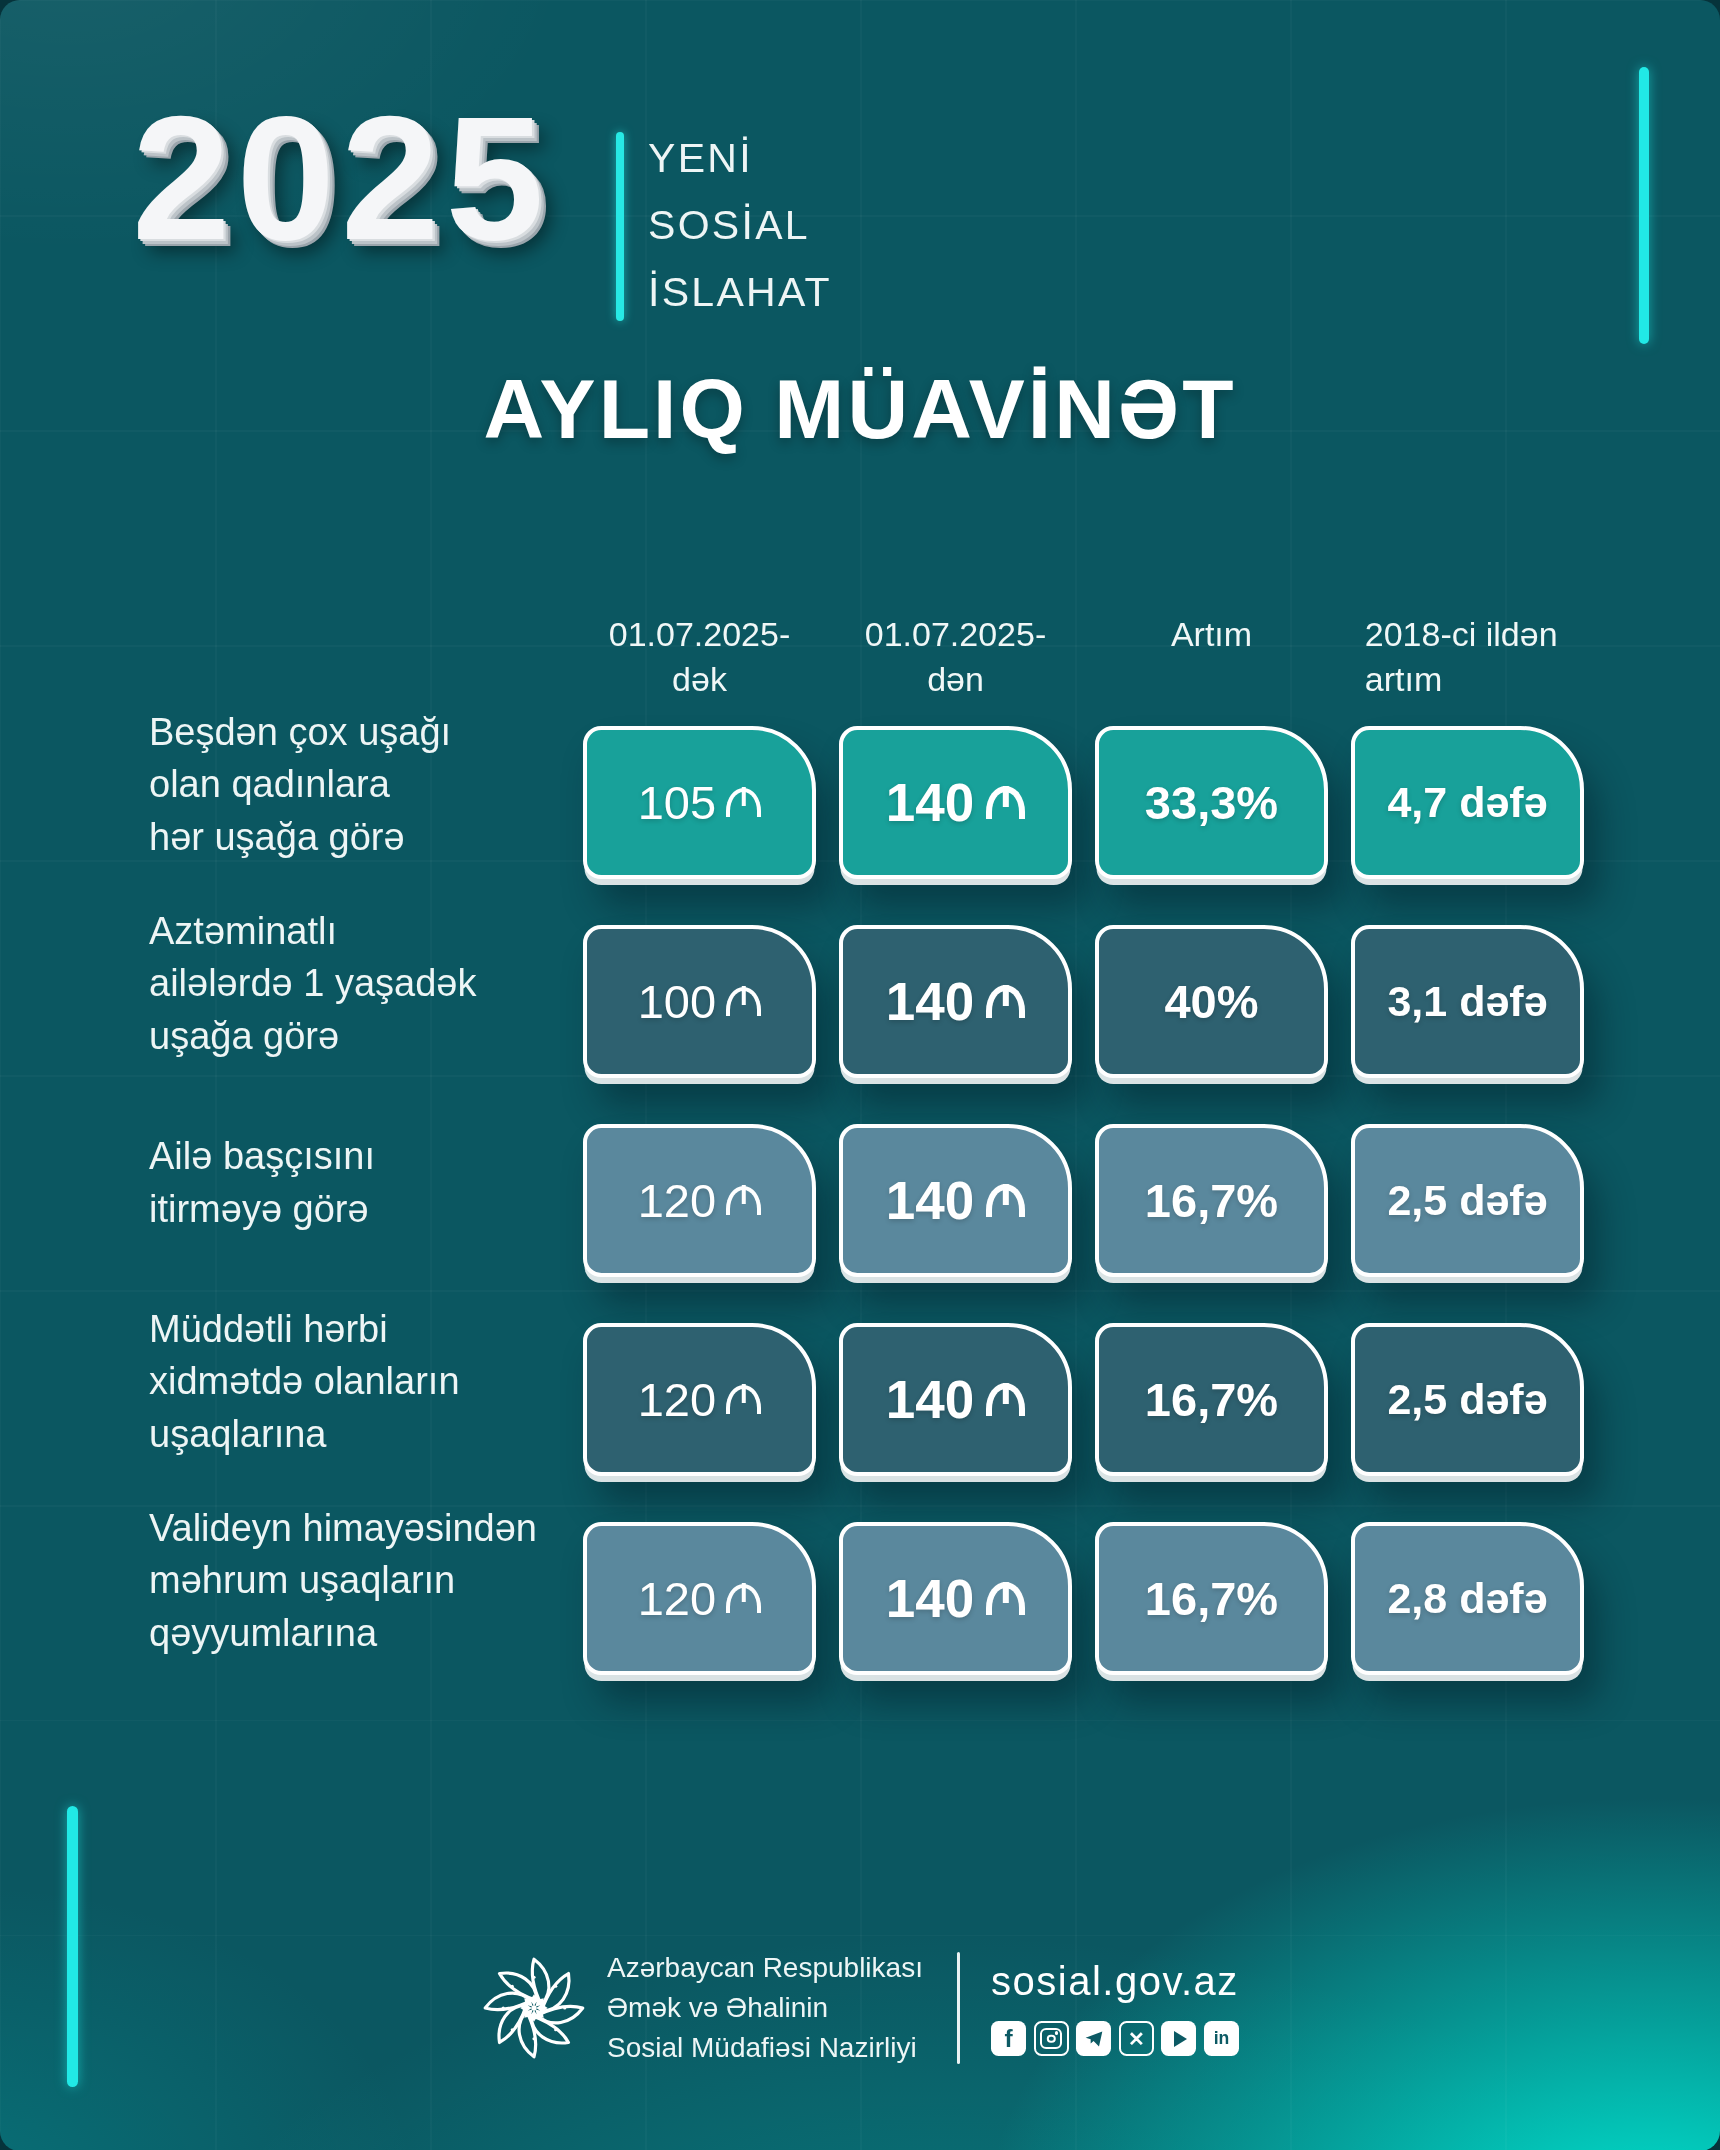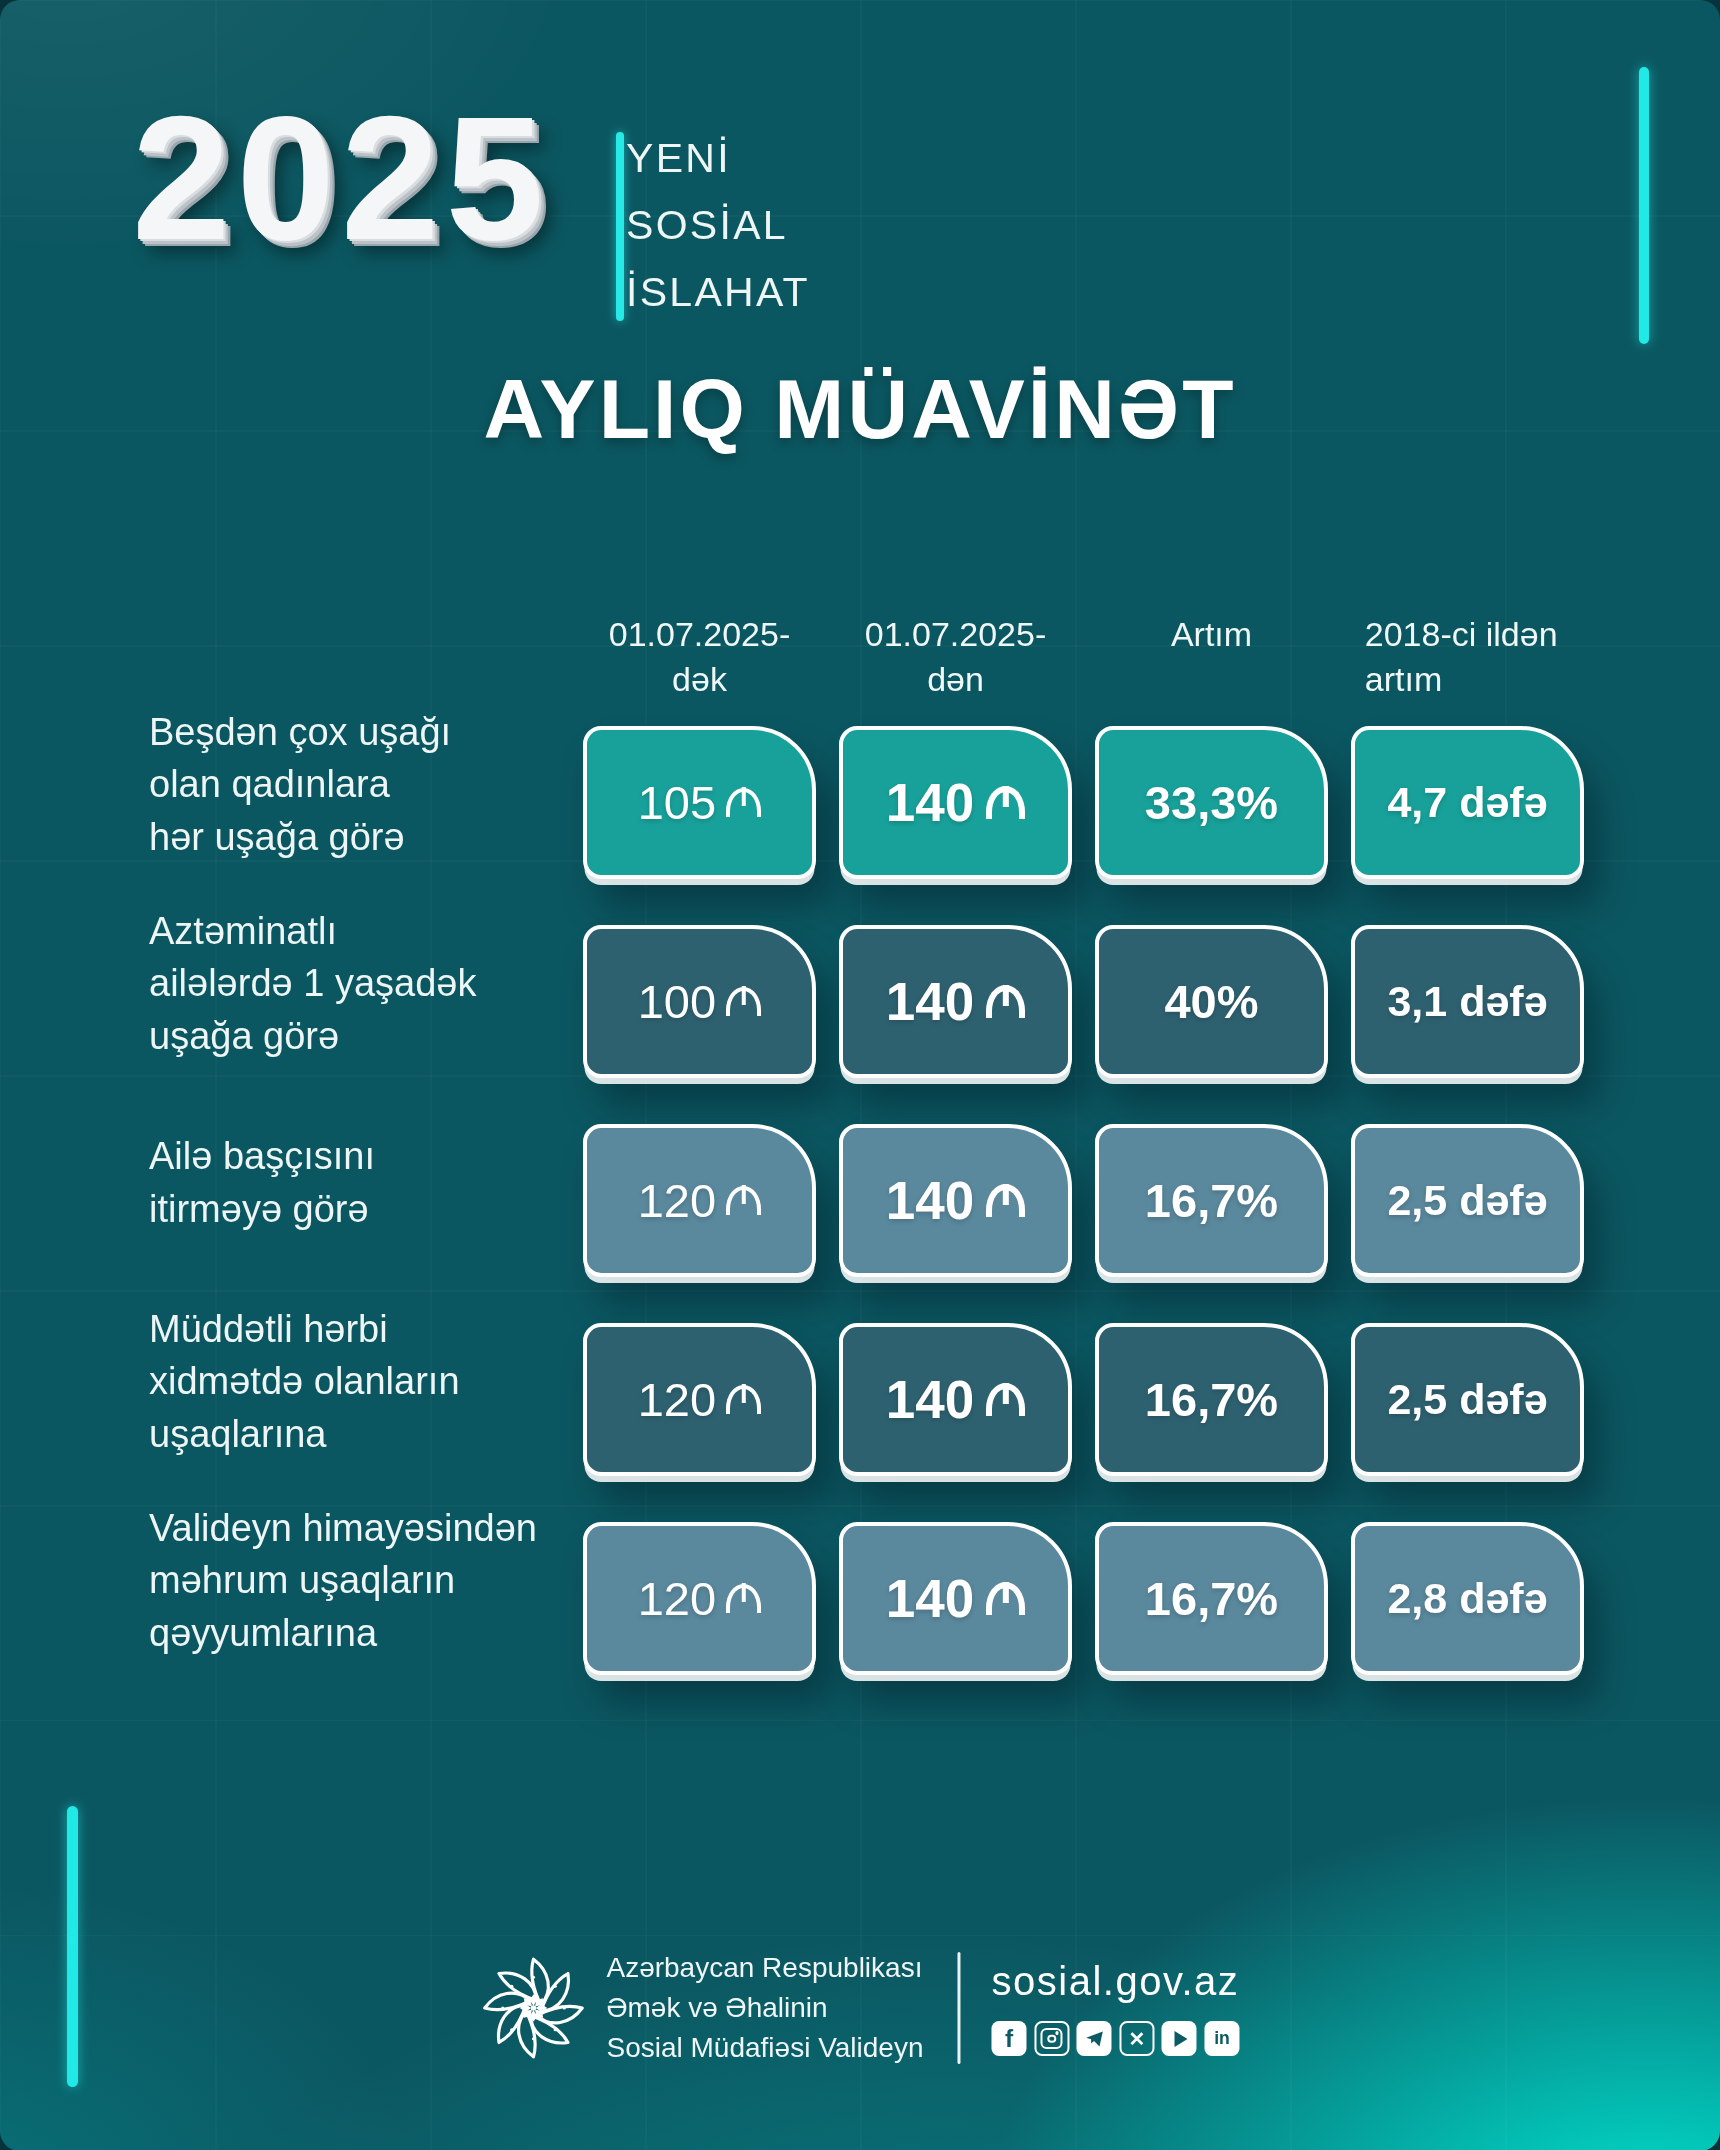--- a/index.html
+++ b/index.html
@@ -32,21 +32,21 @@
 
   
   .year3d{
     position:absolute;left:132px;top:90px;
     font-size:177px;font-weight:800;line-height:1;letter-spacing:6.1px;
     color:#f5f6f8;
     text-shadow:2.3px 2.3px 0 #d9dde0,4.6px 4.6px 0 #bcc3c8,6.9px 6.9px 0 #9ba5ac,11.5px 13px 18.3px rgba(0,0,0,.45);
   }
   .brand-divider{position:absolute;left:616px;top:132px;width:8.4px;height:189px;border-radius:4.6px;background:#27e9e5;box-shadow:0 0 9.2px rgba(39,233,229,.6);}
   .tagline{
-    position:absolute;left:626px;top:125px;
+    position:absolute;left:648px;top:125px;
     font-size:41px;font-weight:400;line-height:1.64;letter-spacing:2.3px;
     color:#eef5f5;white-space:pre-line;
   }
   .title{
     position:absolute;left:0;top:361px;width:100%;margin:0;
     text-align:center;font-size:84px;font-weight:800;letter-spacing:3.1px;
     text-shadow:0 5.4px 12.2px rgba(0,0,0,.28);
   }
 
   
@@ -276,21 +276,21 @@
           <circle cx="58" cy="0" r="3"></circle>
           <circle cx="41" cy="41" r="3"></circle>
         <circle cx="0" cy="58" r="3"></circle>
           <circle cx="-41" cy="41" r="3"></circle>
           <circle cx="-58" cy="0" r="3"></circle>
           <circle cx="-41" cy="-41" r="3"></circle>
       </g>
     </svg>
     <div class="ministry">Azərbaycan Respublikası
 Əmək və Əhalinin
-Sosial Müdafiəsi Valideyn</div>
+Sosial Müdafiəsi Nazirliyi</div>
     <div class="f-divider"></div>
     <div class="site-block">
       <div class="website">sosial.gov.az</div>
       <div class="socials">
         <div class="sicon filled fb">
             <span class="glyph">f</span>
           </div>
         <div class="sicon outline">
             <span class="ig-cam">
               <span class="ig-lens"></span>

